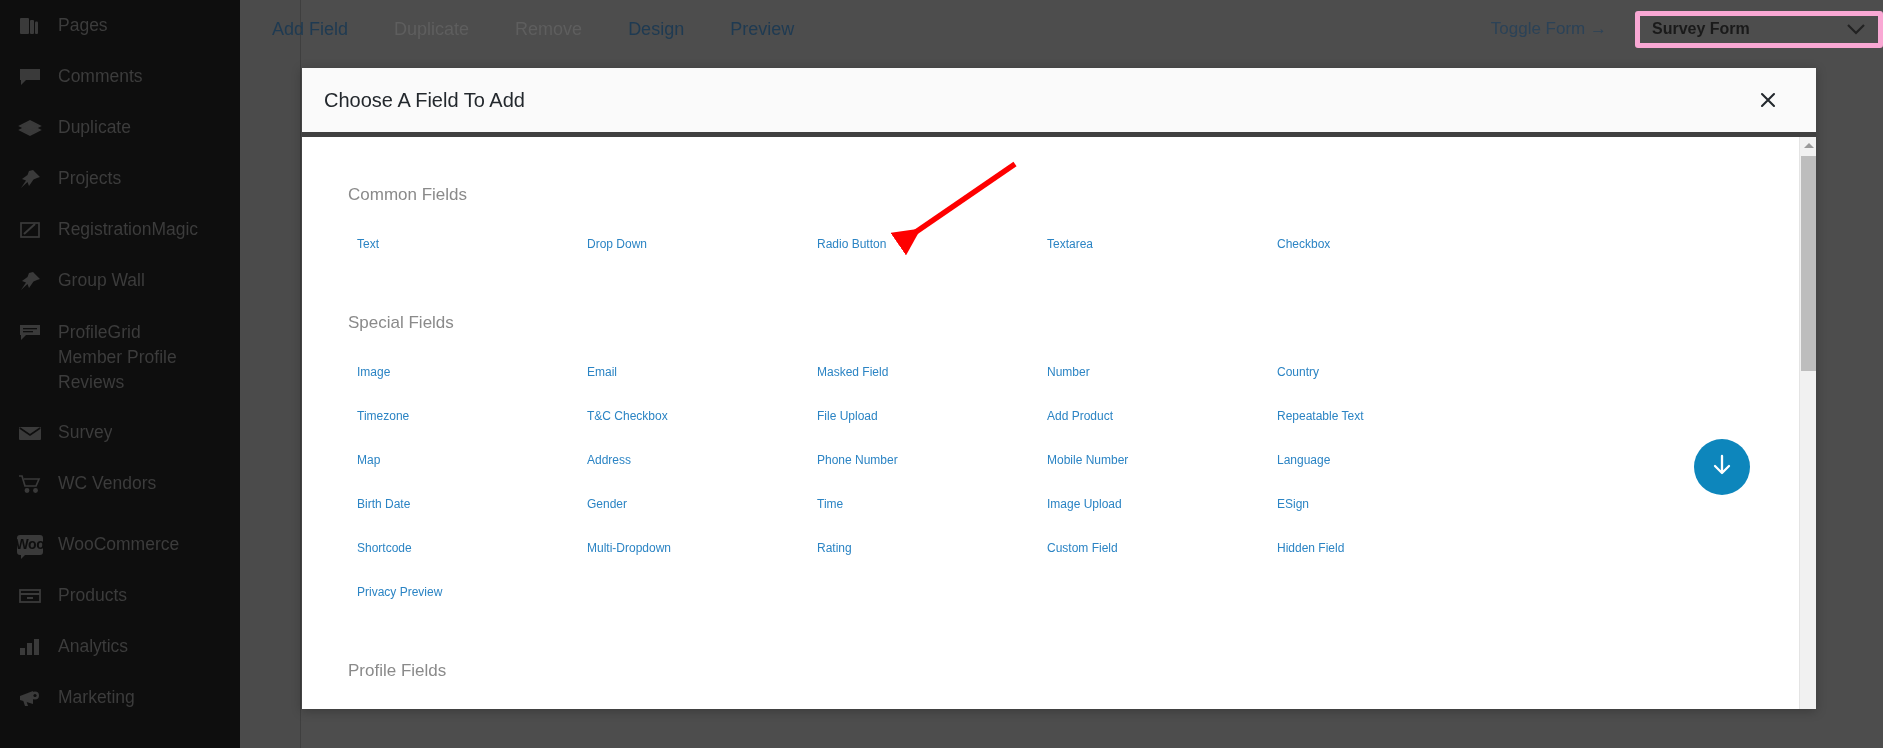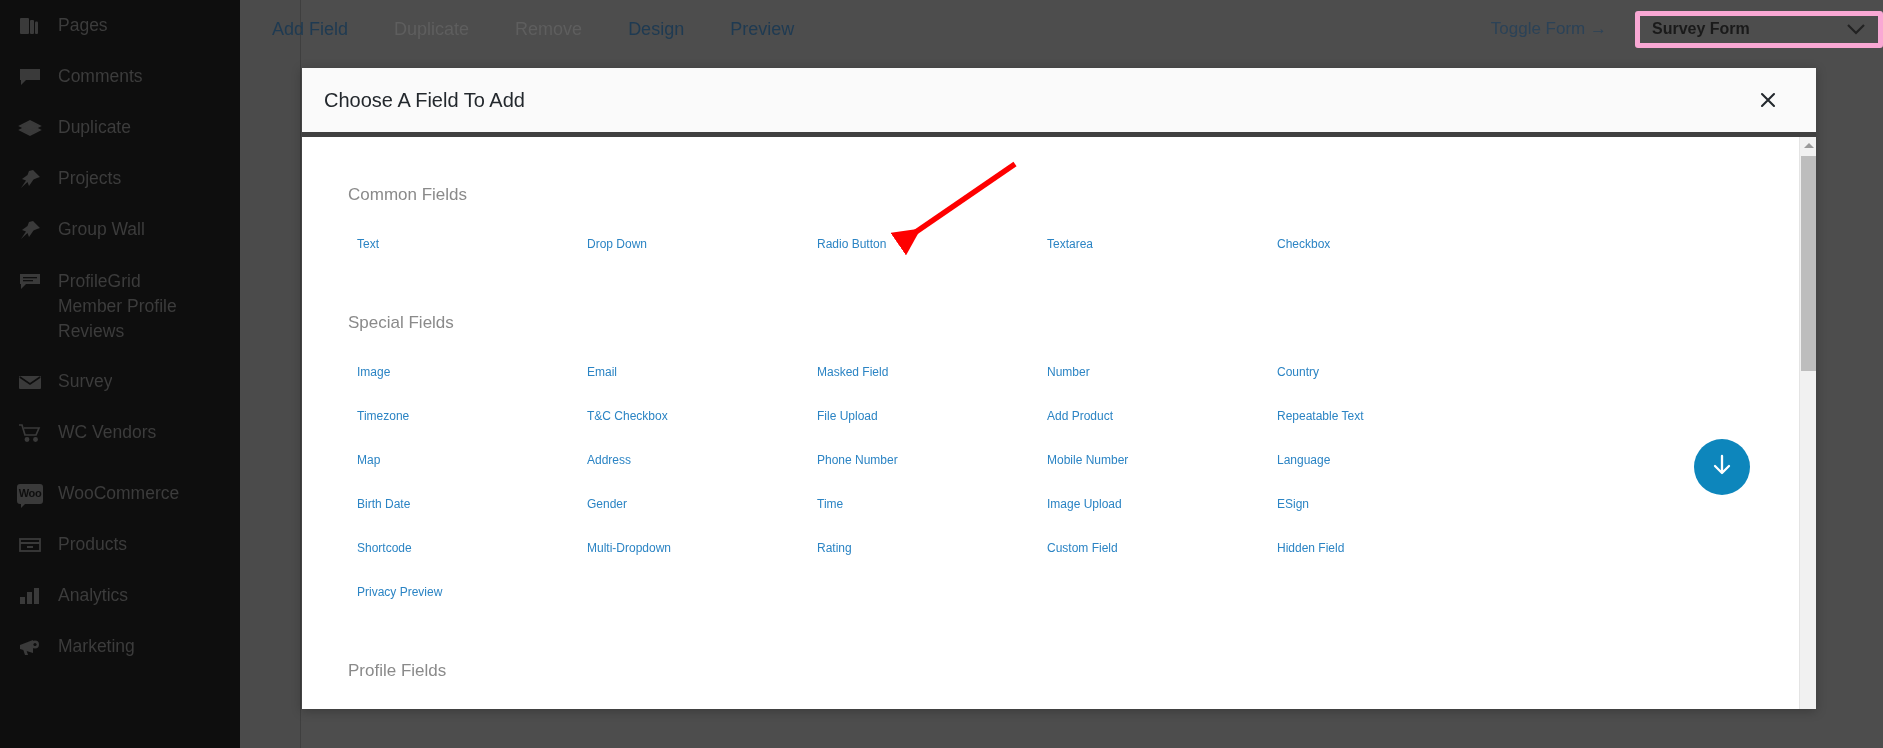--- a/index.html
+++ b/index.html
@@ -60,21 +60,21 @@
   }
   .side-gap { height: 10px; }
   .woo-badge {
     width: 26px; height: 20px;
     border-radius: 3px;
     background: #3a3a3a;
     position: relative;
     display: flex; align-items: center; justify-content: center;
   }
   .woo-badge span {
-    font-size: 11px; font-weight: bold; color: #0e0e0e;
+    font-size: 14px; font-weight: bold; color: #0e0e0e;
     letter-spacing: -0.3px;
   }
   .woo-badge:after {
     content: "";
     position: absolute;
     left: 4px; bottom: -4px;
     width: 0; height: 0;
     border-left: 5px solid #3a3a3a;
     border-bottom: 5px solid transparent;
   }
@@ -302,20 +302,29 @@
 
     <div class="side-item">
       <span class="side-ico">
         <svg width="22" height="20" viewBox="0 0 22 20" fill="currentColor">
             <path d="M14 1l7 7-3 1-3.5 1.5L10 17l-1.5-4L2 19l5-7.5L3 10l5.5-4L10 2z"></path>
           </svg>
       </span>
       <span class="side-lbl">Projects</span>
     </div>
 
+    <div class="side-item">
+      <span class="side-ico">
+        <svg width="22" height="20" viewBox="0 0 22 20" fill="none" stroke="currentColor" stroke-width="1.7">
+            <rect x="2" y="3" width="18" height="14"></rect>
+            <path d="M5 14L16 4" stroke-width="2"></path>
+          </svg>
+      </span>
+      <span class="side-lbl">RegistrationMagic</span>
+    </div>
 
     <div class="side-item">
       <span class="side-ico">
         <svg width="22" height="20" viewBox="0 0 22 20" fill="currentColor">
             <path d="M14 1l7 7-3 1-3.5 1.5L10 17l-1.5-4L2 19l5-7.5L3 10l5.5-4L10 2z"></path>
           </svg>
       </span>
       <span class="side-lbl">Group Wall</span>
     </div>
 

